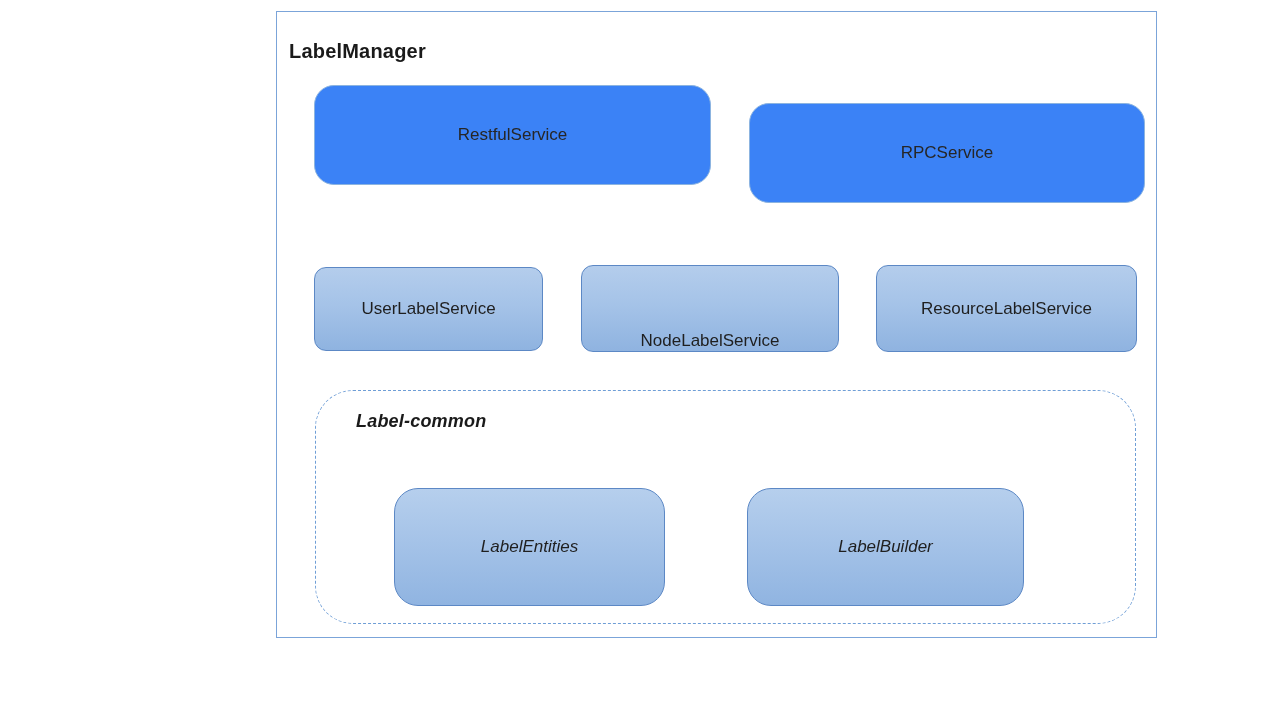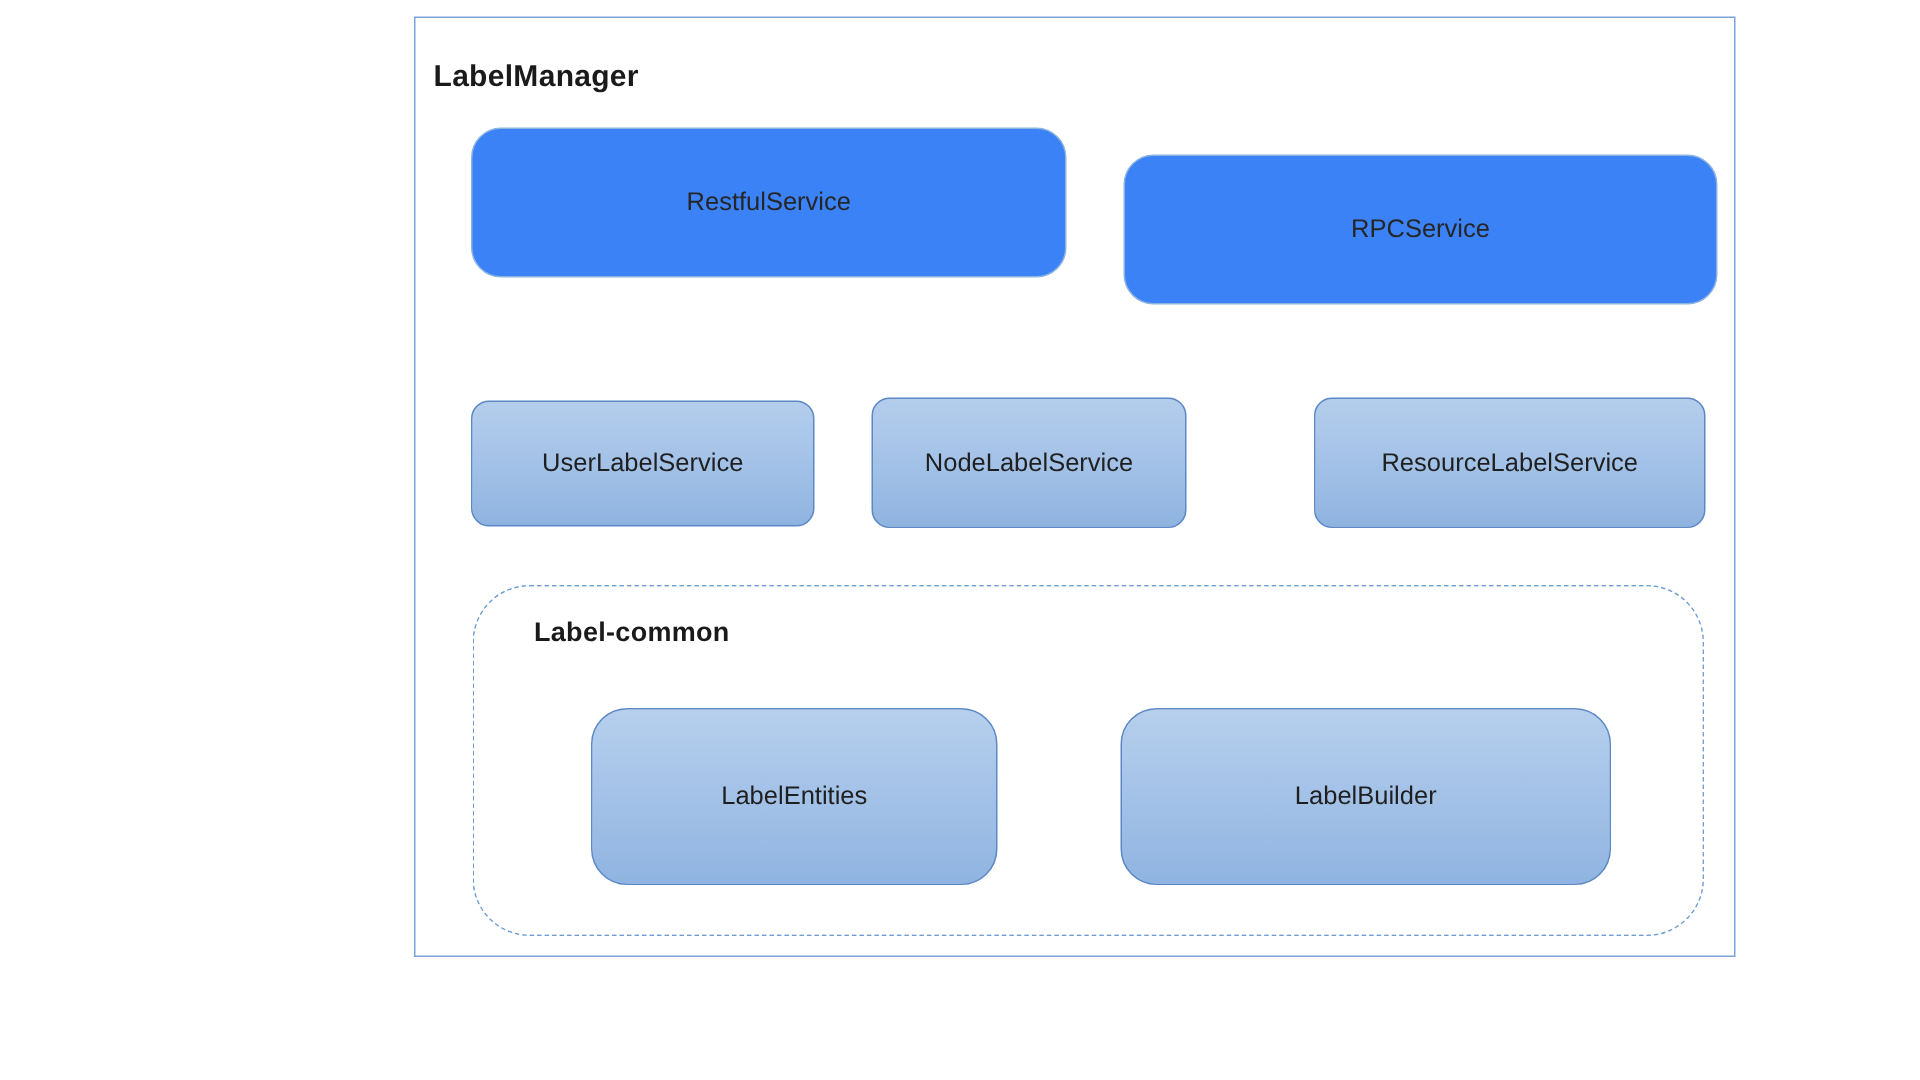--- a/index.html
+++ b/index.html
@@ -57,56 +57,57 @@
     border: 1.4px solid #5c88c5;
     border-radius: 12px;
     display: flex;
     align-items: center;
     justify-content: center;
     font-size: 17px;
     color: #1f1f1f;
     margin-top: 20px;
   }
   .svc-box.user     { left: 37px;  top: 235px; width: 229px; height: 84px; }
-  .svc-box.node     { left: 304px; top: 233px; width: 210px; height: 87px; }
+  .svc-box.node     { left: 304px; top: 233px; width: 258px; height: 87px; align-items: flex-end; }
   .svc-box.resource { left: 599px; top: 233px; width: 261px; height: 87px; justify-content: center; }
 
   
   .common-container {
     position: absolute;
     left: 38px; top: 378px;
     width: 821px; height: 234px;
     border: 1px dashed #6f9ed6;
     border-radius: 38px;
     background: transparent;
+    font-style: italic;
   }
   .common-title {
     position: absolute;
     left: 40px; top: 20px;
     font-size: 18px;
     font-weight: bold;
     color: #1a1a1a;
     letter-spacing: 0.2px;
   }
   
   .common-box {
     position: absolute;
-    top: 81px;
+    top: 97px;
     height: 118px;
     background: linear-gradient(180deg, #b6cfed 0%, #a5c3e8 45%, #90b4e1 100%);
     border: 1.4px solid #5c88c5;
     border-radius: 24px;
     display: flex;
     align-items: center;
     justify-content: center;
     font-size: 17px;
     color: #1f1f1f;
   }
   .common-box.entities { left: 78px;  width: 271px; }
-  .common-box.builder  { left: 431px; width: 327px; }
+  .common-box.builder  { left: 431px; width: 277px; }
 </style>
 </head>
 <body>
 
 <div class="canvas">
 
   <div class="outer-container">
 
     <div class="outer-title">LabelManager</div>
 

